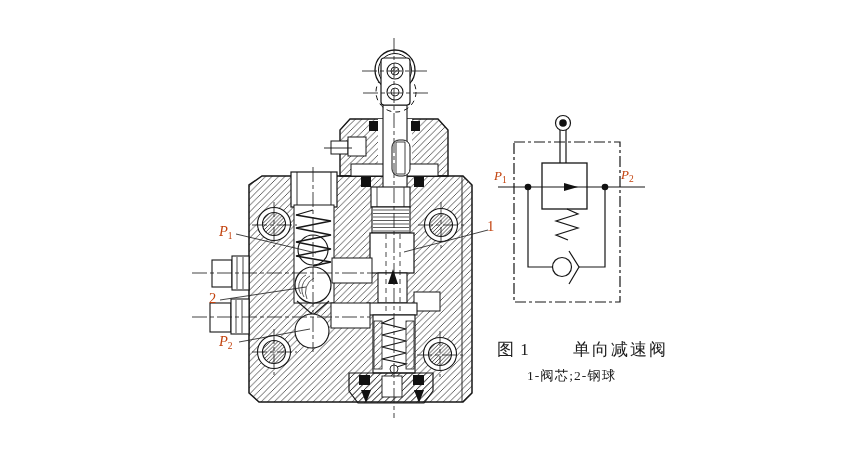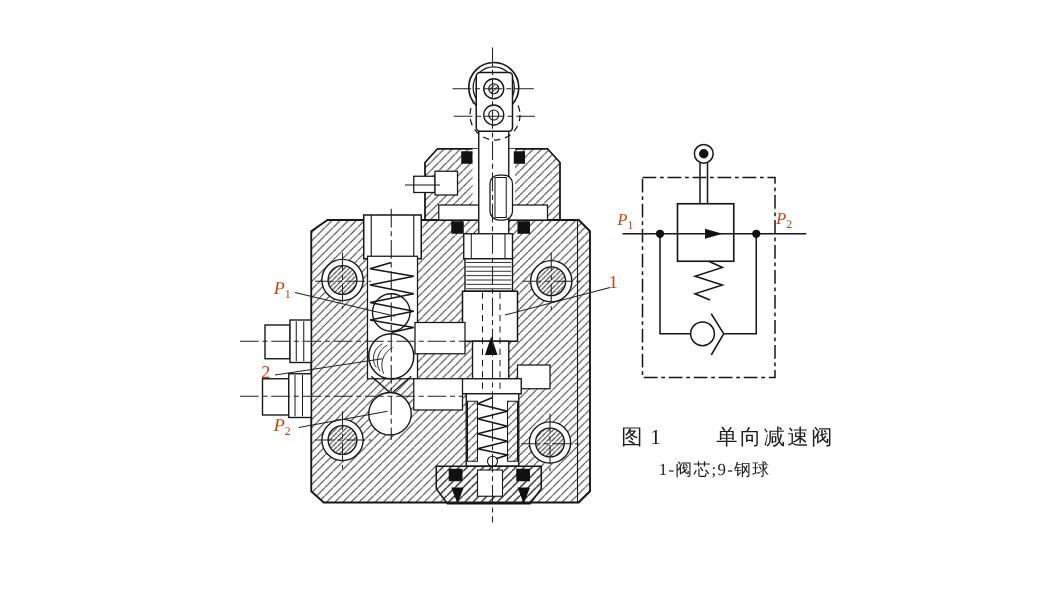--- a/index.html
+++ b/index.html
@@ -200,15 +200,15 @@
   <span class="lbl" style="left:219px;top:334px"><i>P</i><sub>2</sub></span>
   <span class="lbl" style="left:487px;top:219px">1</span>
 
   <span class="lbl sch-lbl" style="left:494px;top:169px"><i>P</i><sub>1</sub></span>
   <span class="lbl sch-lbl" style="left:621px;top:168px"><i>P</i><sub>2</sub></span>
 
   <div id="caption-row">
     <span>图 1</span>
     <span class="ttl">单向减速阀</span>
   </div>
-  <div id="legend-row">1-阀芯;9-钢球</div>
+  <div id="legend-row">1-阀芯;2-钢球</div>
 
 </div>
 
 </body></html>

